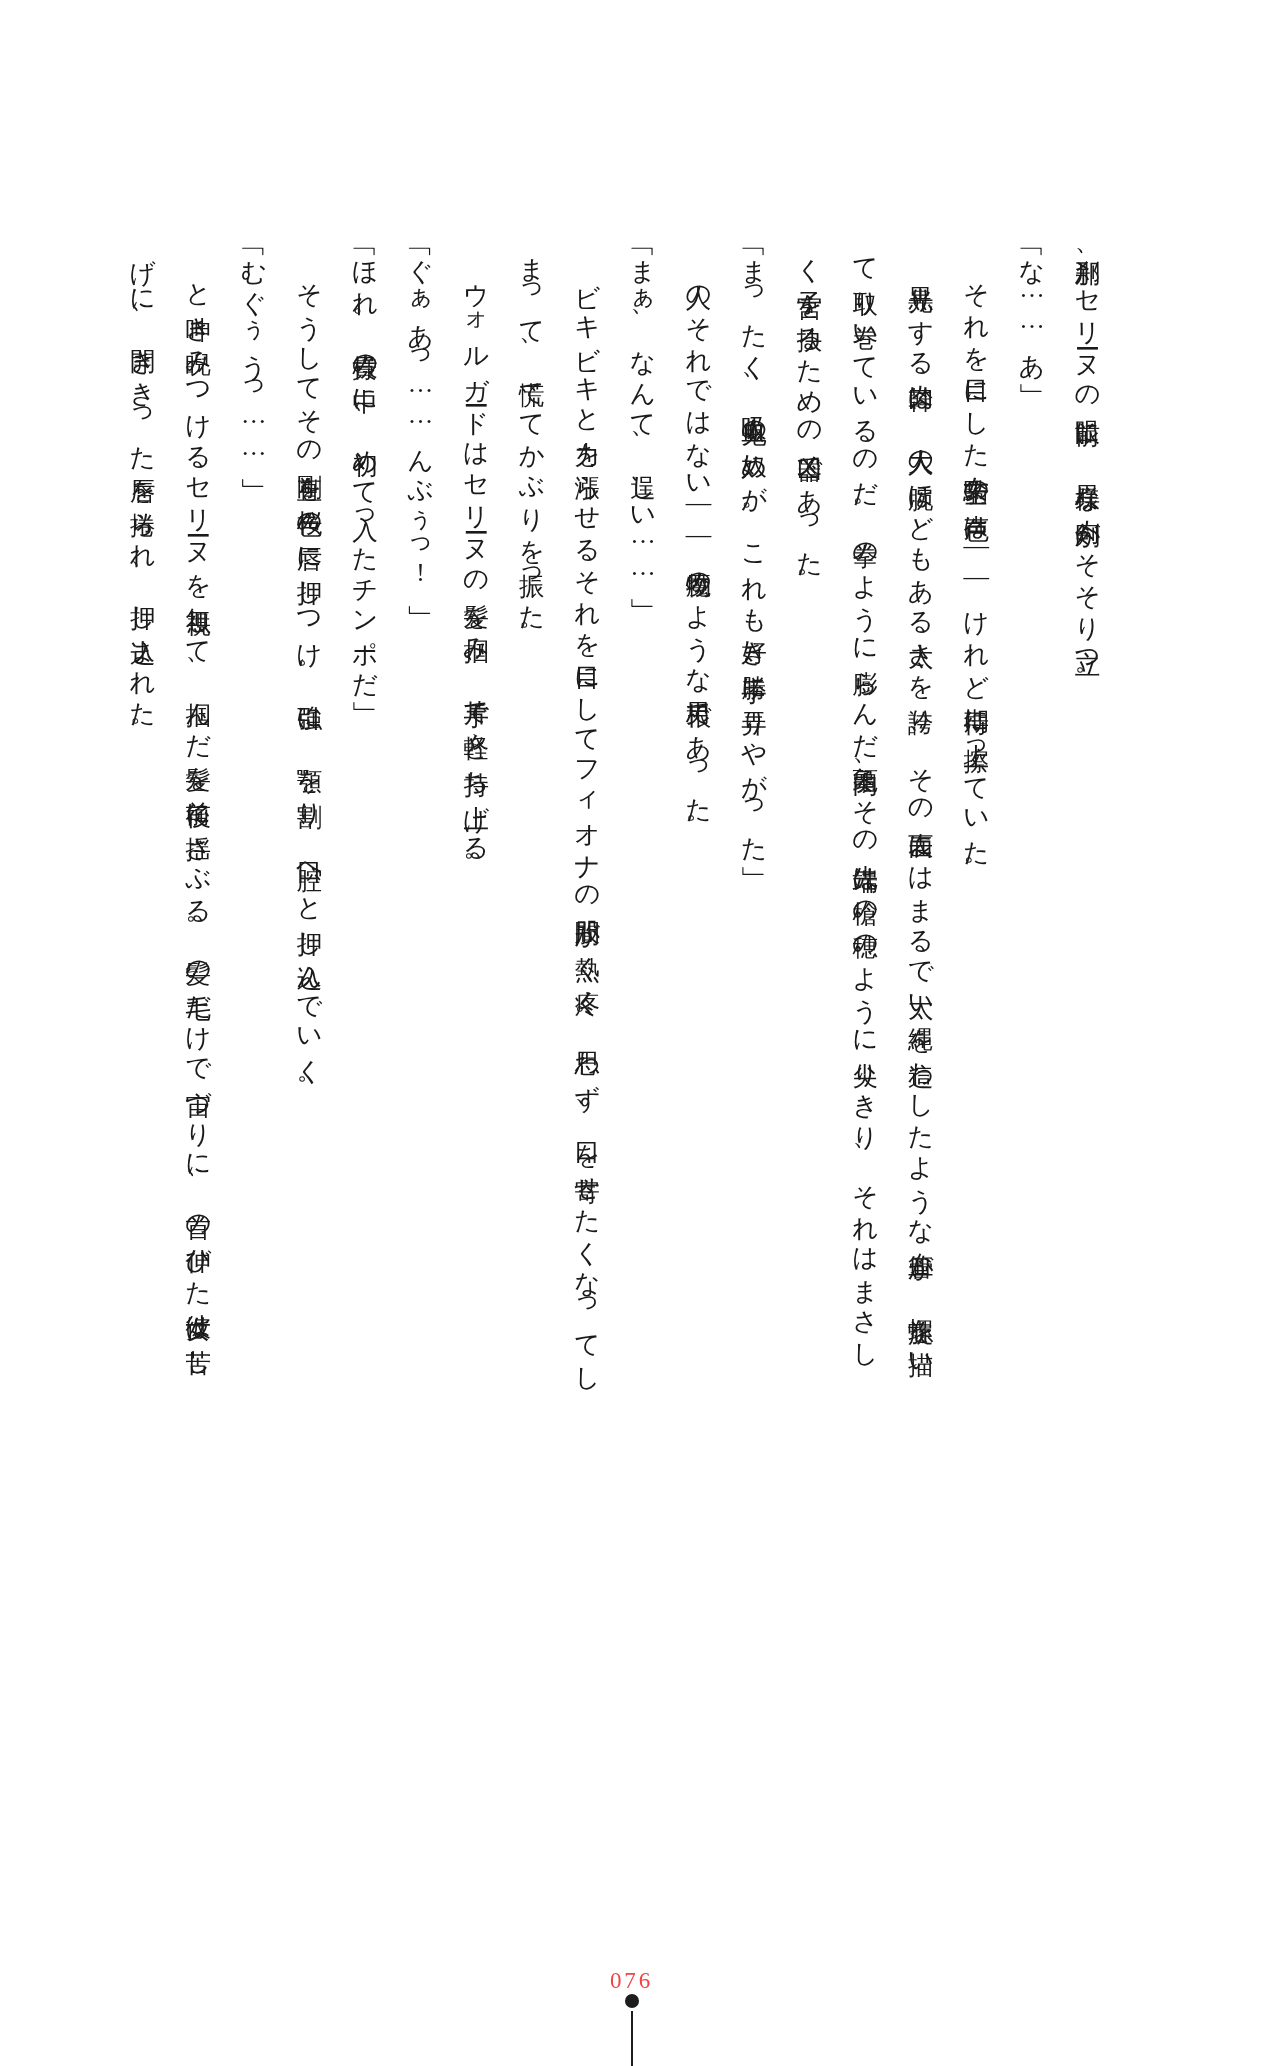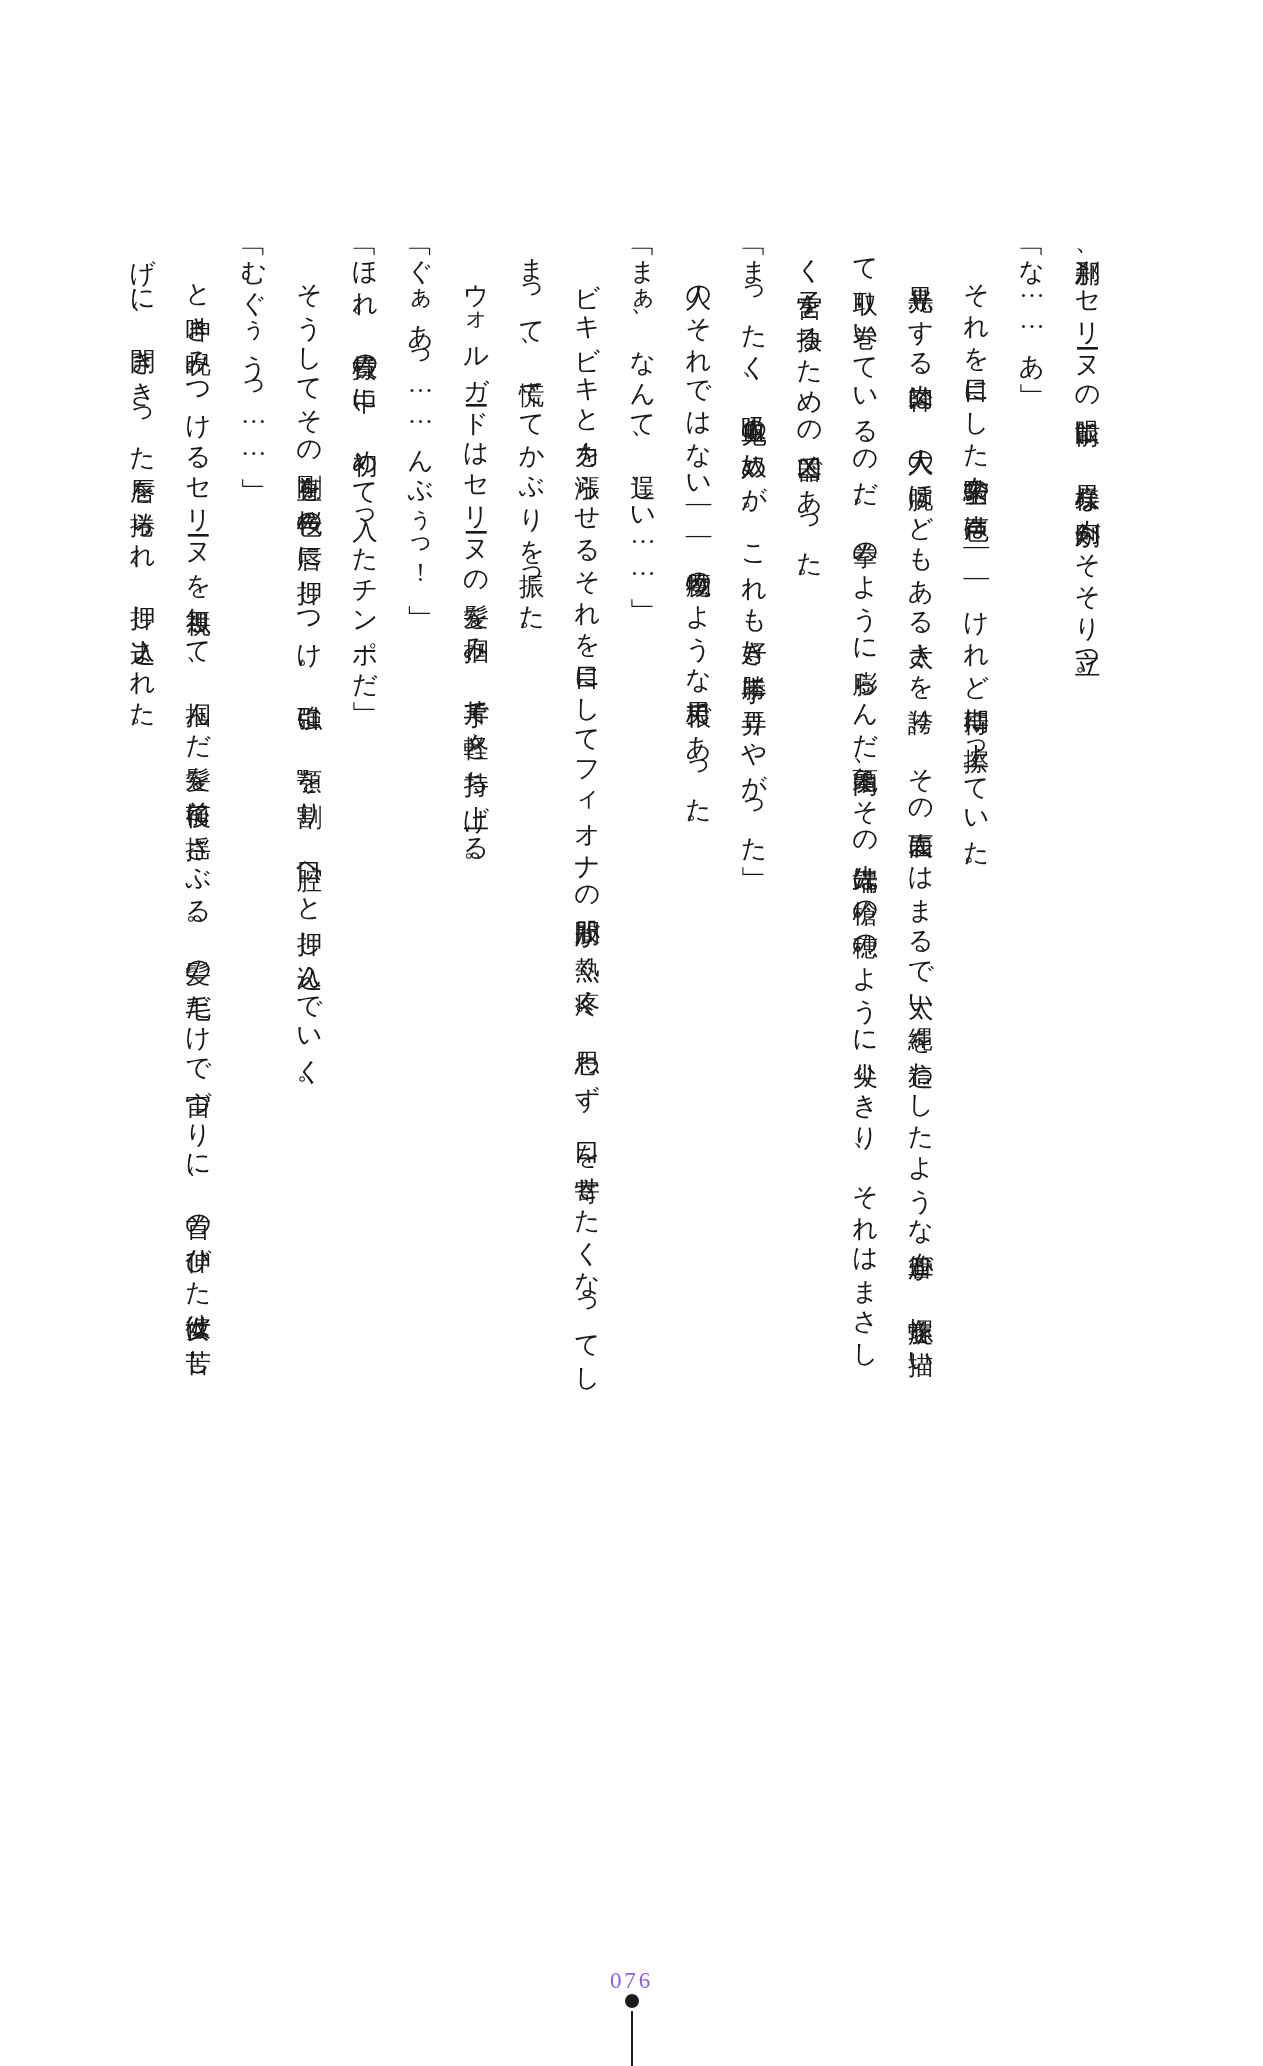--- a/index.html
+++ b/index.html
@@ -41,21 +41,21 @@
     text-indent: 0;
   }
   .page-number {
     position: absolute;
     left: 0;
     right: 0;
     bottom: 72px;
     text-align: center;
     font-size: 23px;
     letter-spacing: 0.12em;
-    color: #8b5cf6;
+    color: #ef4444;
     font-family: "Liberation Serif", "DejaVu Serif", serif;
   }
   .footer-mark {
     position: absolute;
     left: 50%;
     bottom: 0;
     transform: translateX(-50%);
     width: 14px;
     height: 72px;
   }

